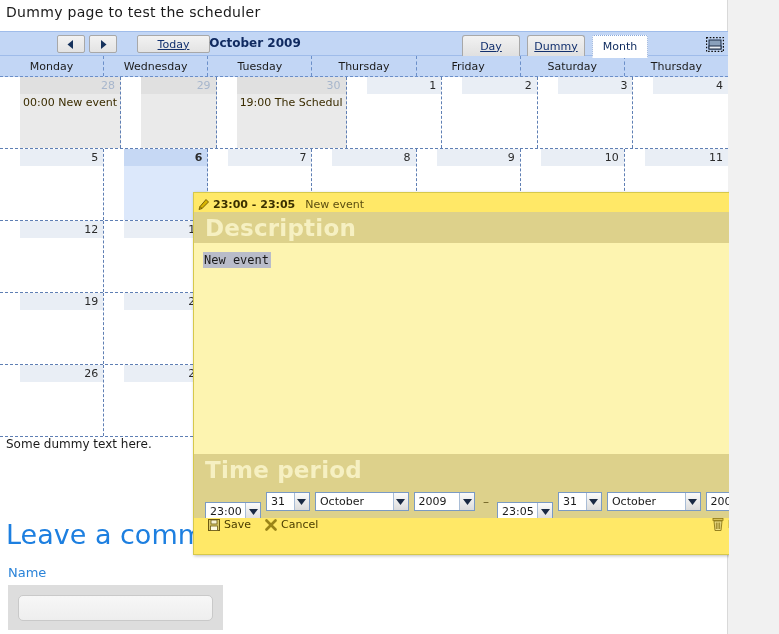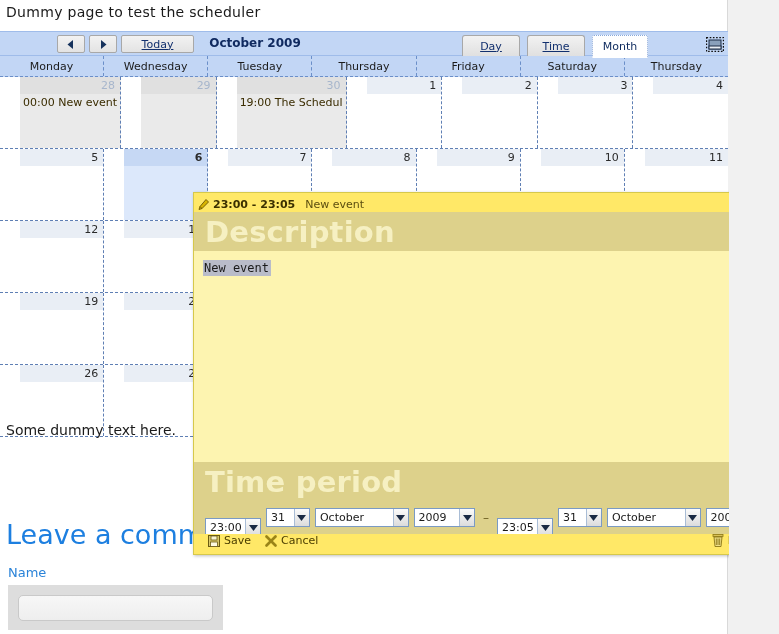--- a/index.html
+++ b/index.html
@@ -49,21 +49,21 @@
     background: linear-gradient(#f2f2f2,#e3e3e3);
     border: 1px solid #a8a8a8;
     border-radius: 2px;
     cursor: pointer;
     display: flex; align-items: center; justify-content: center;
   }
   .navbtn svg { display:block; }
   #btn-prev { left: 57px; }
   #btn-next { left: 89px; }
   .today-btn {
-    position: absolute; left: 121px; top: 3px;
+    position: absolute; left: 137px; top: 3px;
     width: 73px; height: 18px;
     background: linear-gradient(#f2f2f2,#e3e3e3);
     border: 1px solid #a8a8a8;
     border-radius: 2px;
     font-size: 11px; color: #12306e;
     text-decoration: underline;
     display:flex; align-items:center; justify-content:center;
     cursor:pointer;
   }
   .sched-title {
@@ -149,22 +149,22 @@
   .daycell .evt {
     font-size: 11px;
     color: #3a2c00;
     padding: 2px 3px 0 3px;
     white-space: nowrap; overflow: hidden;
     cursor: pointer;
   }
 
   
   .dummy-text {
-    position: absolute; left: 6px; top: 422px;
-    font-size: 14px; color: #1a1a1a;
+    position: absolute; left: 6px; top: 437px;
+    font-size: 12px; color: #1a1a1a;
     white-space: nowrap;
   }
   .comment-head {
     position: absolute; left: 6px; top: 519px;
     font-size: 27px; color: #1d7fe0;
     font-weight: normal;
     white-space: nowrap;
   }
   .name-label {
     position: absolute; left: 8px; top: 565px;
@@ -199,23 +199,23 @@
     color: #4a3d00;
     white-space: nowrap;
     display: flex; align-items: center;
   }
   .ed-header .pencil { margin-right: 4px; display:flex; }
   .ed-time { font-weight: bold; color: #3a2f00; }
   .ed-subject { margin-left: 10px; color: #5c4e10; }
 
   .ed-section-title {
     background: #ddd18b;
-    height: 39px;
+    height: 31px;
     padding-left: 11px;
-    font-size: 29px; font-weight: bold;
+    font-size: 23px; font-weight: bold;
     color: #f6f0c2;
     display: flex; align-items: center;
     letter-spacing: .2px;
   }
   .ed-desc-body {
     background: #fdf4b0;
     height: 211px;
     padding: 6px 0 0 9px;
   }
   .ed-desc-text {
@@ -292,21 +292,21 @@
         <svg width="8" height="9" viewBox="0 0 8 9">
           <polygon points="2,0 2,9 7.5,4.5" fill="#16325c"></polygon>
         </svg>
       </div>
 
       <div class="today-btn">Today</div>
 
       <div class="sched-title">October 2009</div>
 
       <div class="view-tab inactive" id="tab-day">Day</div>
-      <div class="view-tab inactive" id="tab-week">Time</div>
+      <div class="view-tab inactive" id="tab-week">Dummy</div>
       <div class="view-tab active" id="tab-month">Month</div>
 
       <div class="print-icon">
         <svg width="18" height="15" viewBox="0 0 18 15">
           <rect x="0.5" y="0.5" width="17" height="14" fill="none" stroke="#111" stroke-width="1.4" stroke-dasharray="1.6 1.6"></rect>
           <rect x="3" y="3" width="12" height="9" fill="#8aa0bb" stroke="#1b2b44" stroke-width="1"></rect>
           <rect x="3" y="9" width="12" height="3" fill="#e8edf4" stroke="#1b2b44" stroke-width="1"></rect>
         </svg>
       </div>
     </div>

